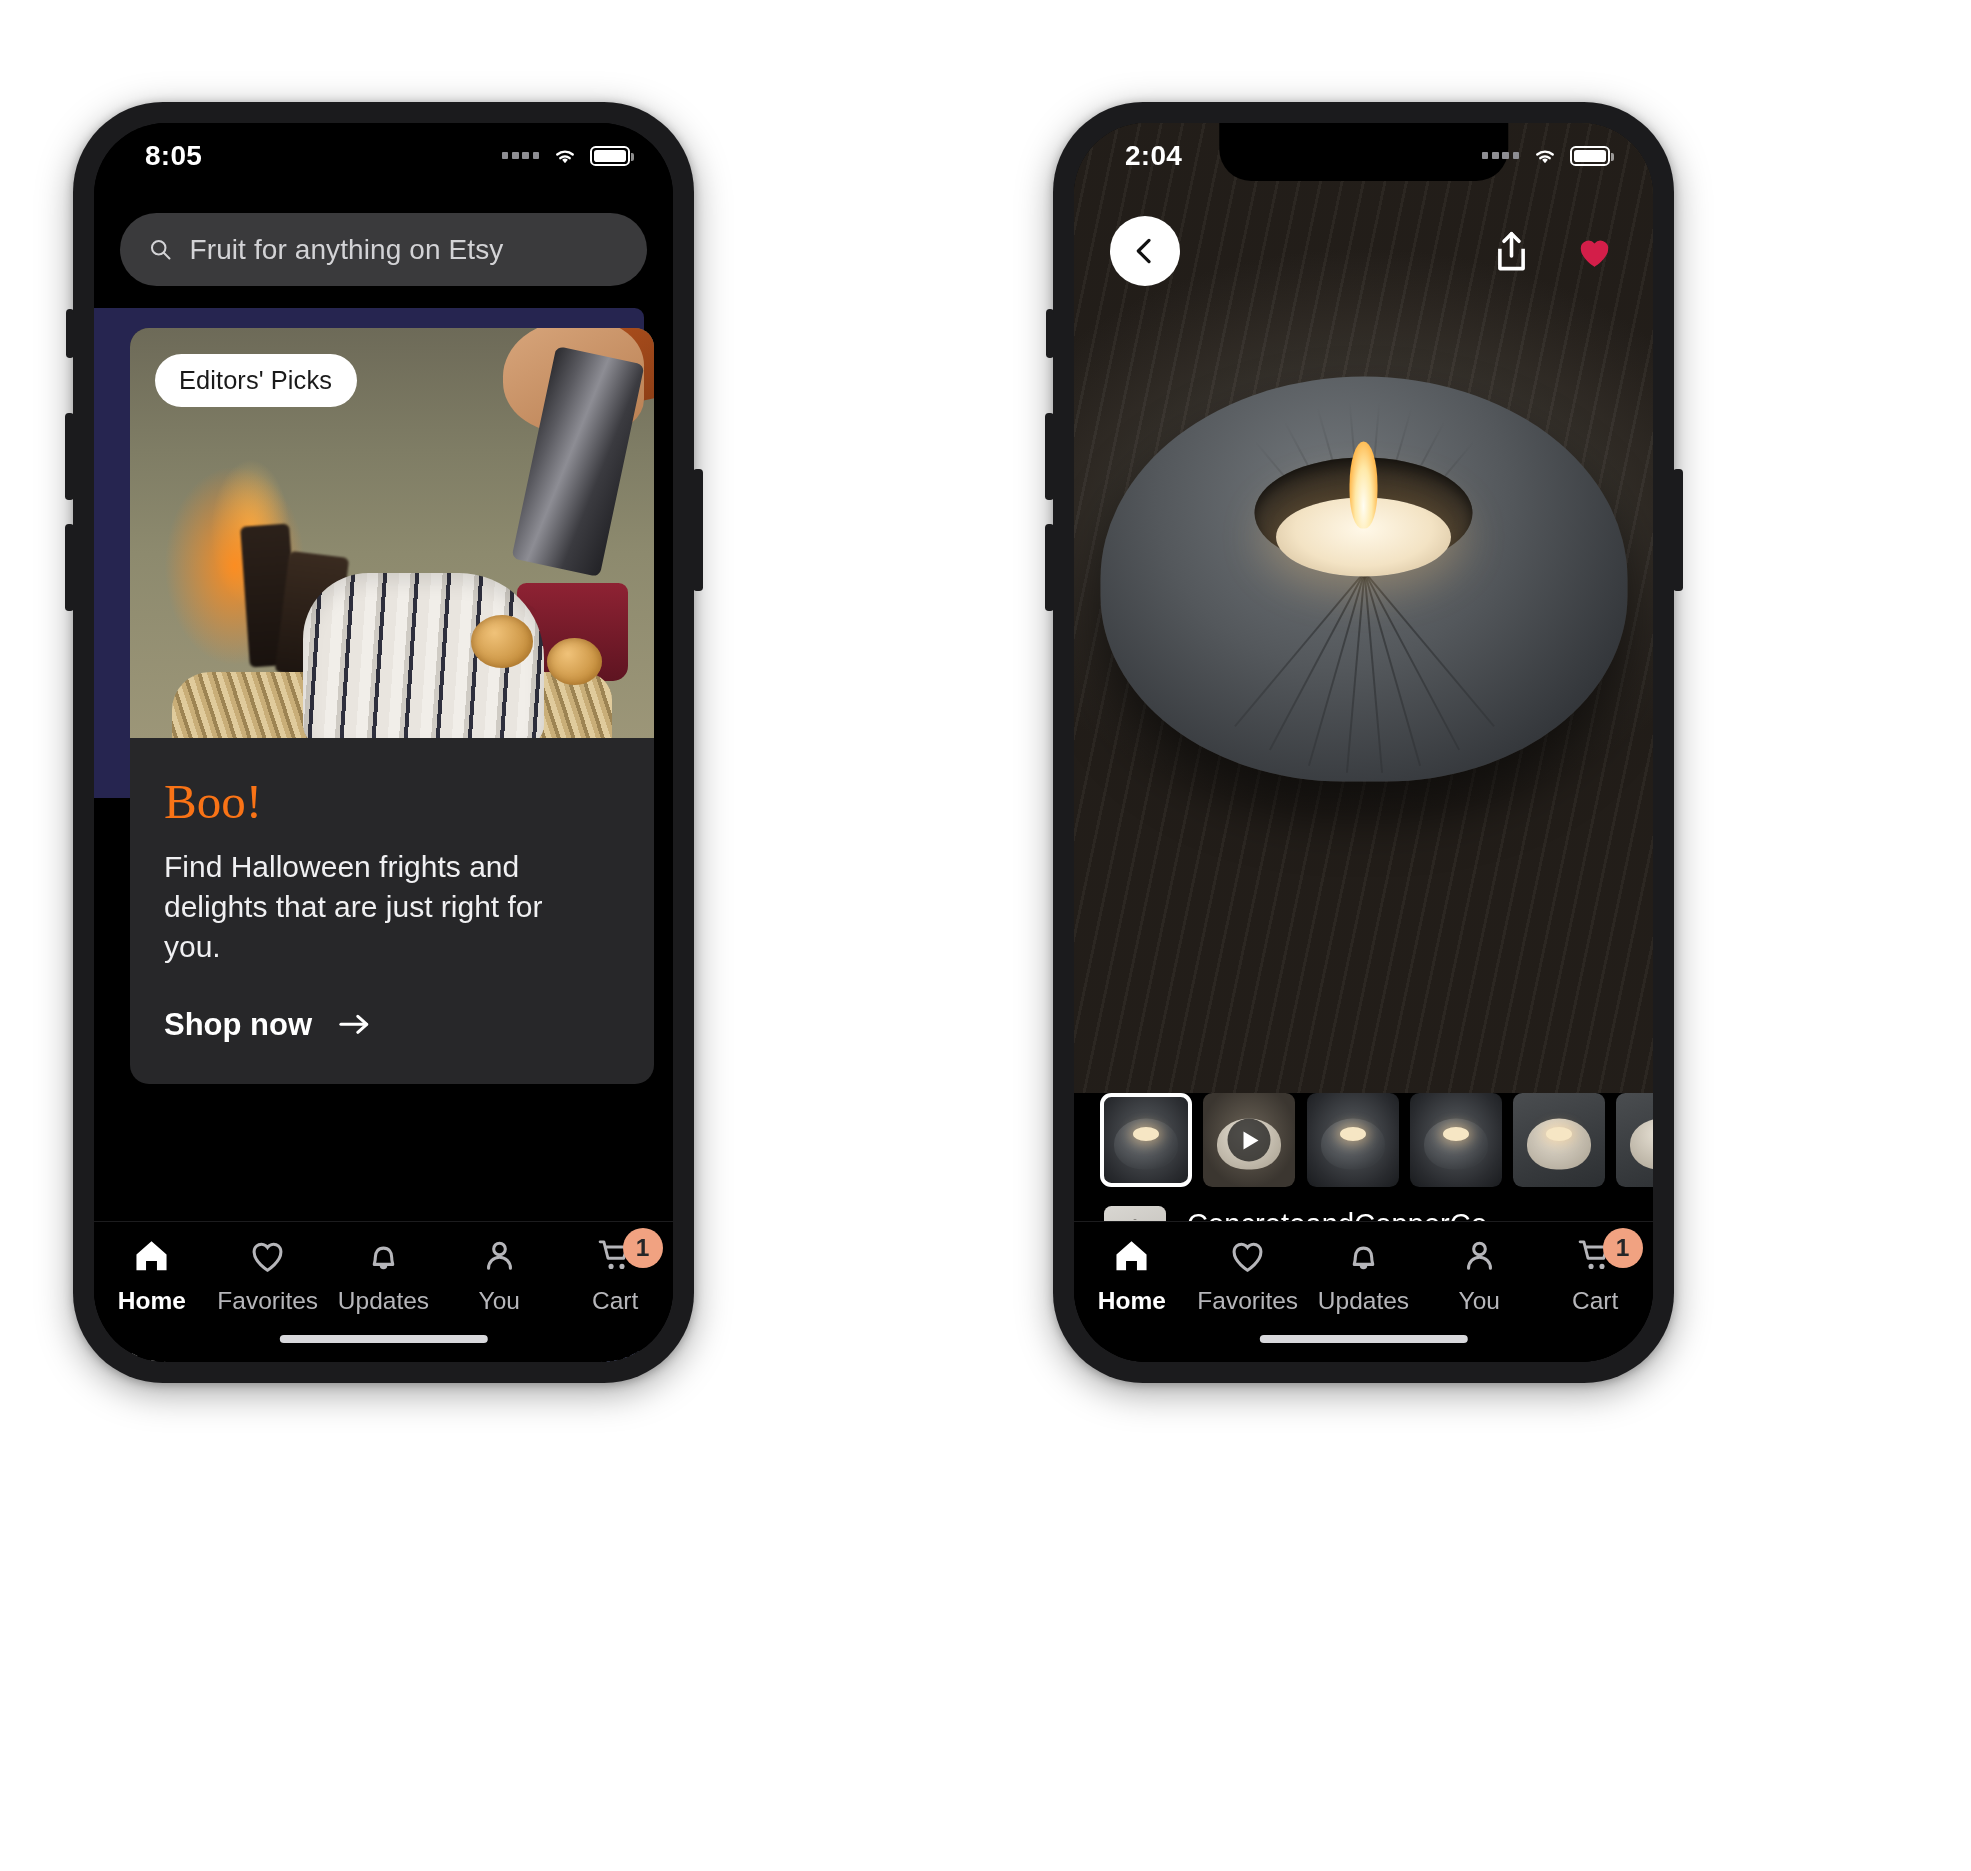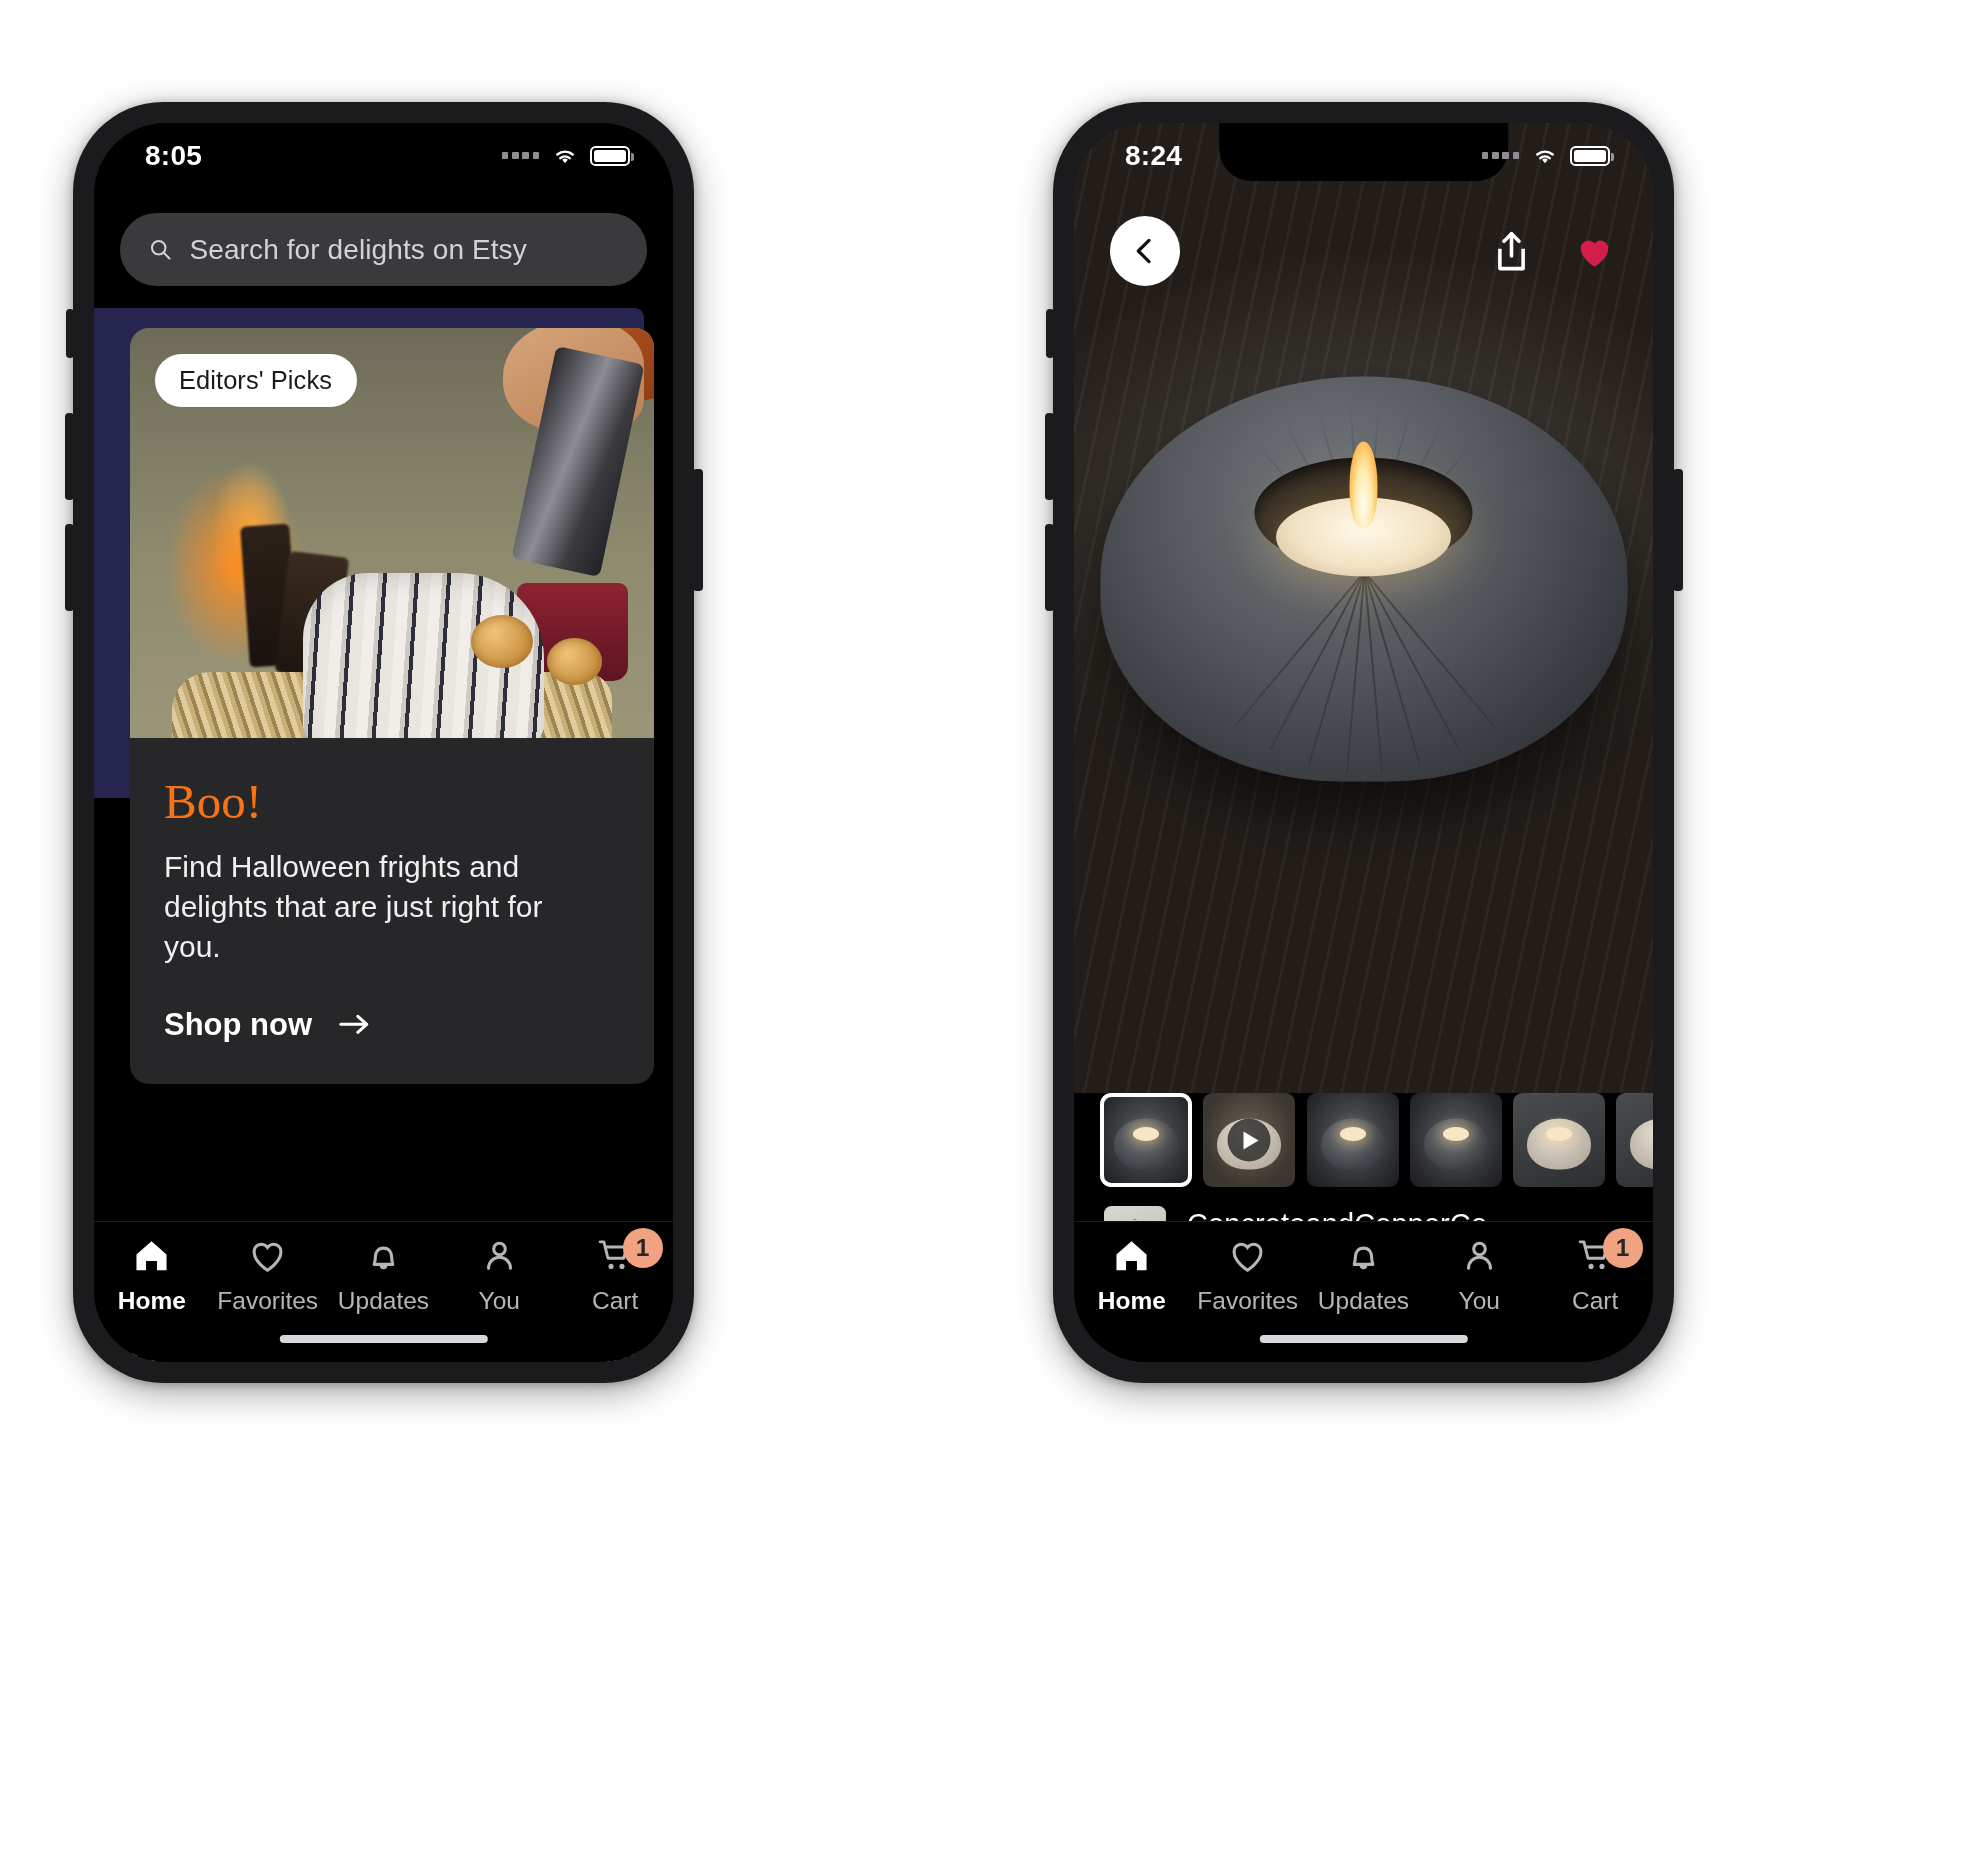--- a/index.html
+++ b/index.html
@@ -332,21 +332,21 @@
                 <i></i>
               </span>
           </div>
         </div>
 
         <div class="searchbar">
           <svg class="mag" viewBox="0 0 24 24">
             <circle cx="10.5" cy="10.5" r="6.6" stroke="#d3d3d6" stroke-width="2" fill="none"></circle>
             <line x1="15.4" y1="15.4" x2="21" y2="21" stroke="#d3d3d6" stroke-width="2" stroke-linecap="round"></line>
           </svg>
-          <span class="ph">Search for delights on Etsy</span>
+          <span class="ph">Fruit for anything on Etsy</span>
         </div>
 
         <div class="navy-block"></div>
 
         <div class="hero-card">
           <div class="hero-photo">
             <div class="log"></div>
             <div class="log2"></div>
             <div class="sleeve"></div>
             <div class="hand"></div>
@@ -444,21 +444,21 @@
             <div class="rib" style="transform:rotate(40deg)"></div>
             <div class="well"></div>
             <div class="tealight"></div>
             <div class="flame"></div>
           </div>
         </div>
 
         <div class="notch"></div>
 
         <div class="statusbar">
-          <div class="status-time">8:24</div>
+          <div class="status-time">2:04</div>
           <div class="status-right">
             <span class="sig-dots">
                 <i></i>
                 <i></i>
                 <i></i>
                 <i></i>
               </span>
             <svg class="wifi" viewBox="0 0 24 18">
               <path d="M12 15.6l2.4-2.9a3.6 3.6 0 0 0-4.8 0L12 15.6z" fill="#fff"></path>
               <path d="M5.4 8.1a10.2 10.2 0 0 1 13.2 0" stroke="#fff" stroke-width="2.1" fill="none" stroke-linecap="round"></path>

